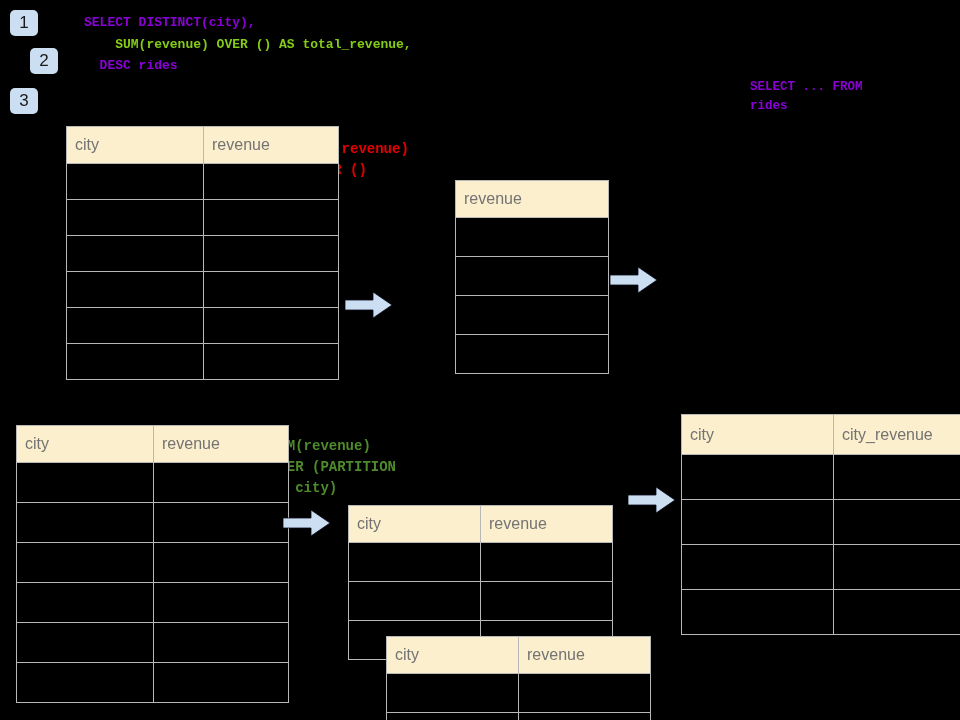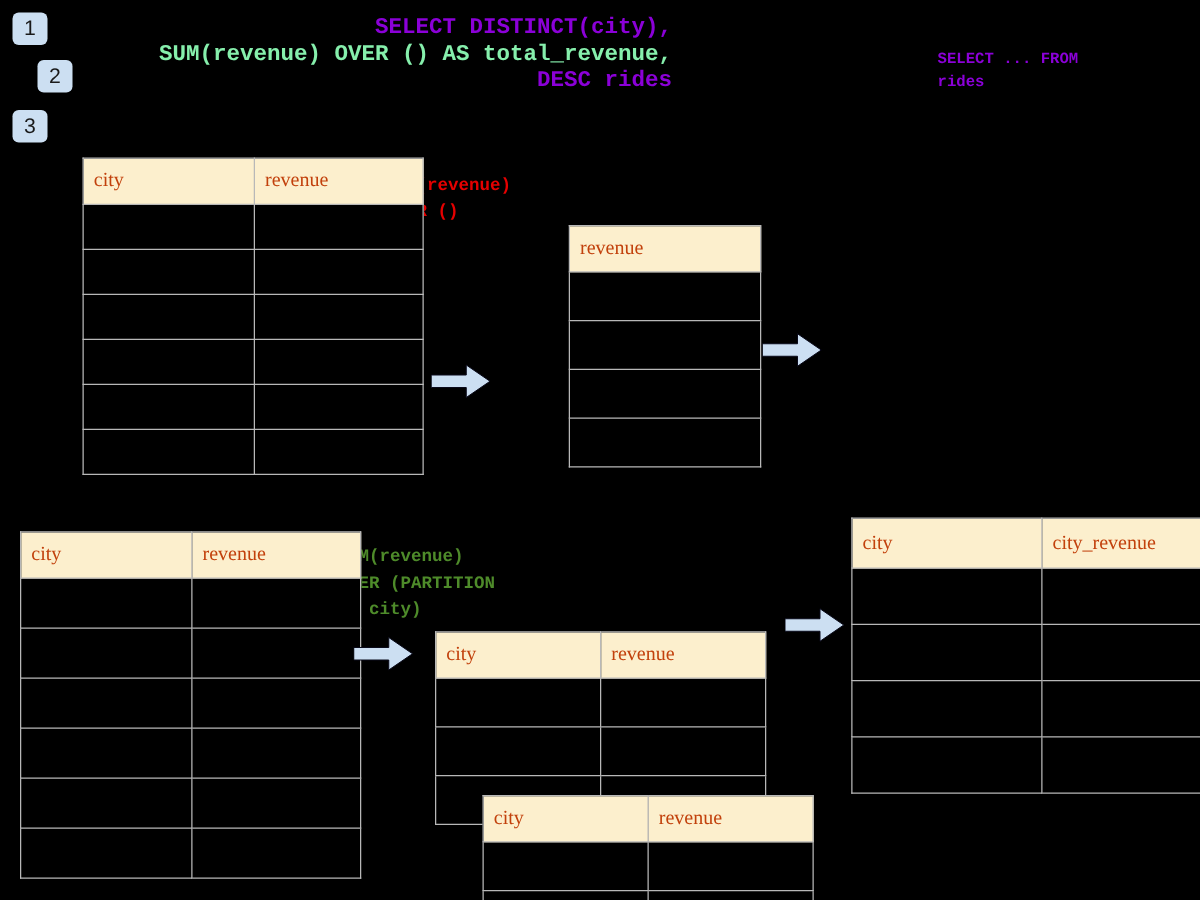--- a/index.html
+++ b/index.html
@@ -27,66 +27,65 @@
     line-height: 26px;
     text-align: center;
     width: 28px;
     height: 26px;
   }
 
   
   .code {
     position: absolute;
     font-family: "Liberation Mono", monospace;
-    font-size: 18px;
+    font-size: 13px;
     font-weight: bold;
     line-height: 21.5px;
     white-space: pre;
     letter-spacing: 0px;
-    text-align: right;
   }
   .code .ln { display: block; }
   .c-purple { color: #8b00d8; }
-  .c-red    { color: #86efac; }
+  .c-red    { color: #84cc16; }
   .c-green  { color: #4e8b2a; }
 
   
   .anno {
     position: absolute;
     font-family: "Liberation Mono", monospace;
     font-size: 14px;
     font-weight: bold;
     line-height: 21px;
     white-space: pre;
   }
   .anno.small {
     font-size: 12.5px;
     line-height: 19px;
   }
   .a-red    { color: #e60000; }
   .a-green  { color: #4e8b2a; }
-  .a-purple { color: #8b00d8; }
+  .a-purple { color: #8b00d8; margin-top: 40px; }
 
   
   .tbl {
     position: absolute;
     border-collapse: collapse;
     background: #000000;
     table-layout: fixed;
   }
   .tbl td {
     border: 1px solid #b8b8b8;
     padding: 0;
     background: #000000;
   }
   .tbl th {
     border: 1px solid #b8b8b8;
     background: #fcefcd;
-    color: #c2410c;
-    font-family: Liberation Serif, serif;
+    color: #737373;
+    font-family: Liberation Sans, sans-serif;
     font-weight: normal;
     font-size: 16px;
     text-align: left;
     padding: 4px 8px;
   }
 
   
   .arrow {
     position: absolute;
   }

